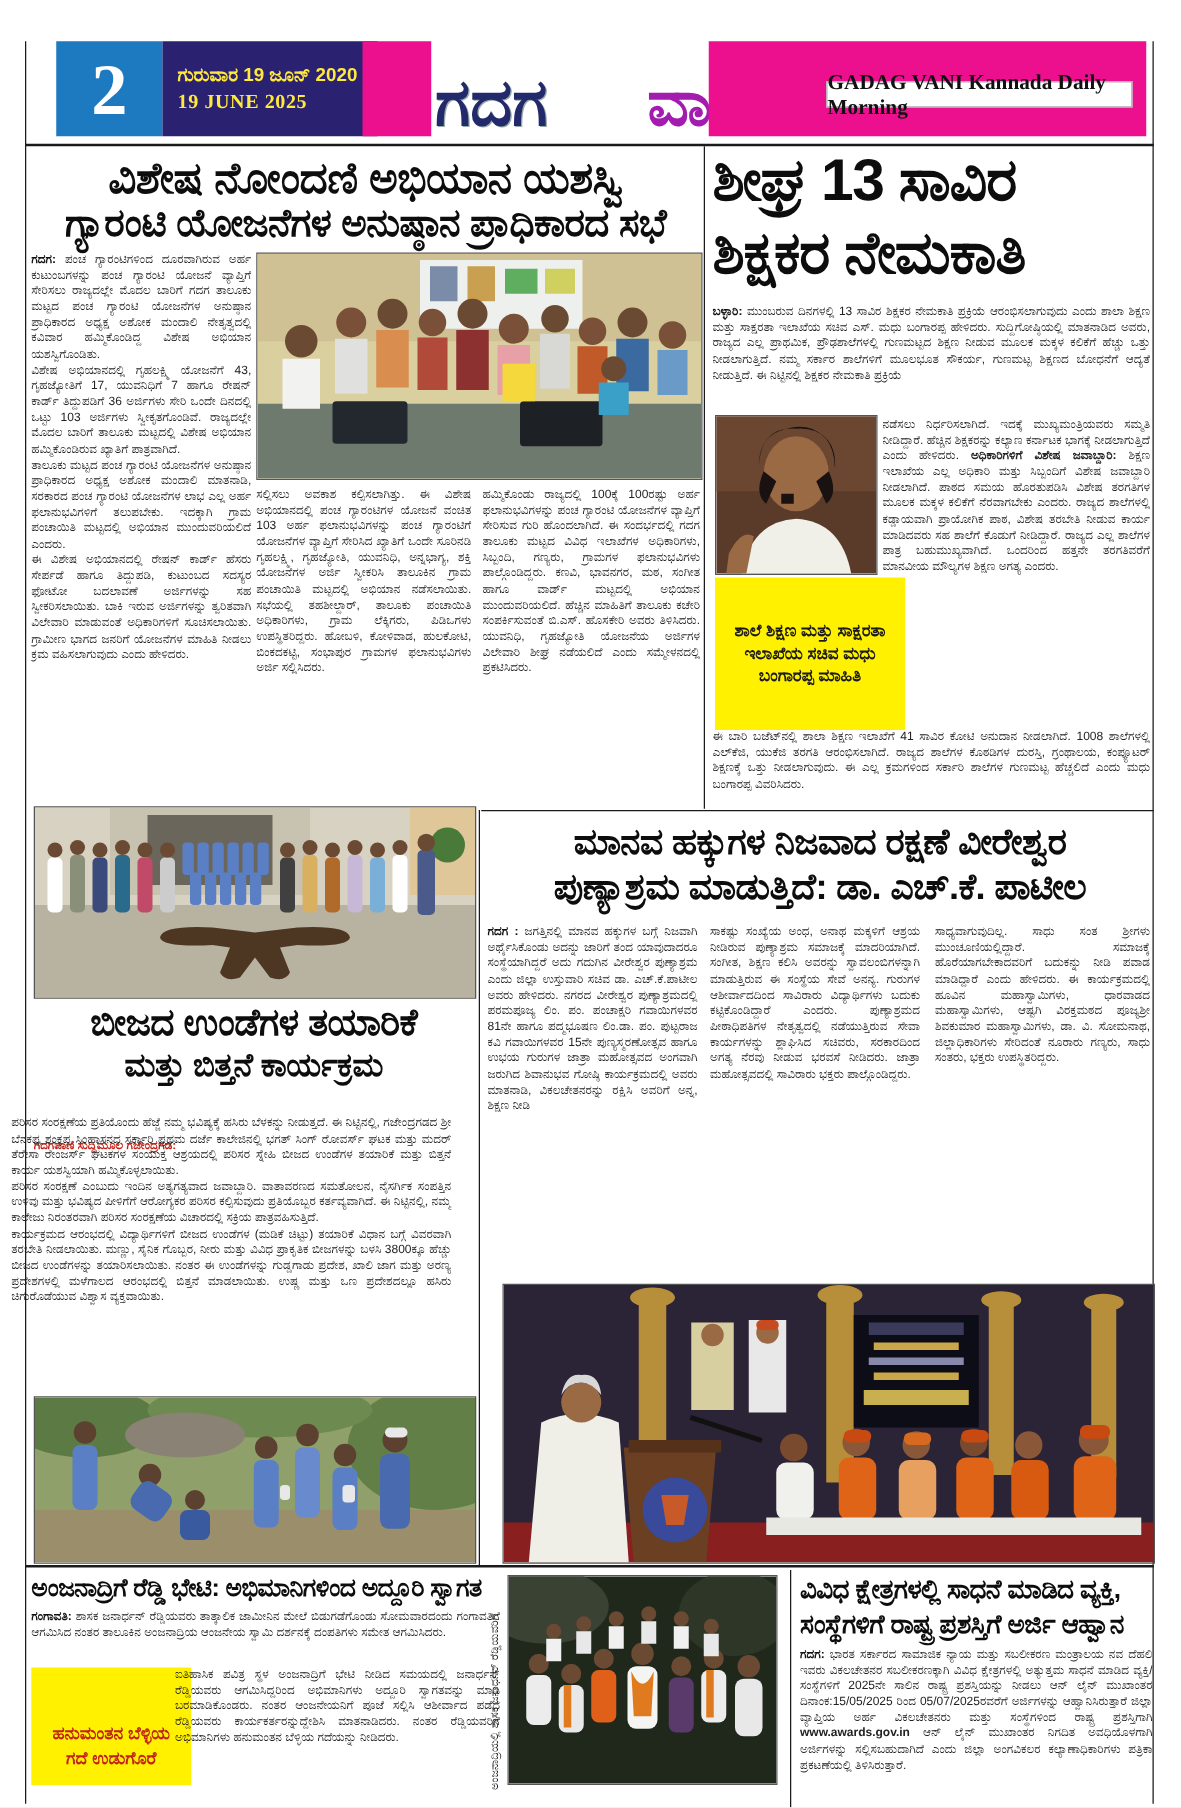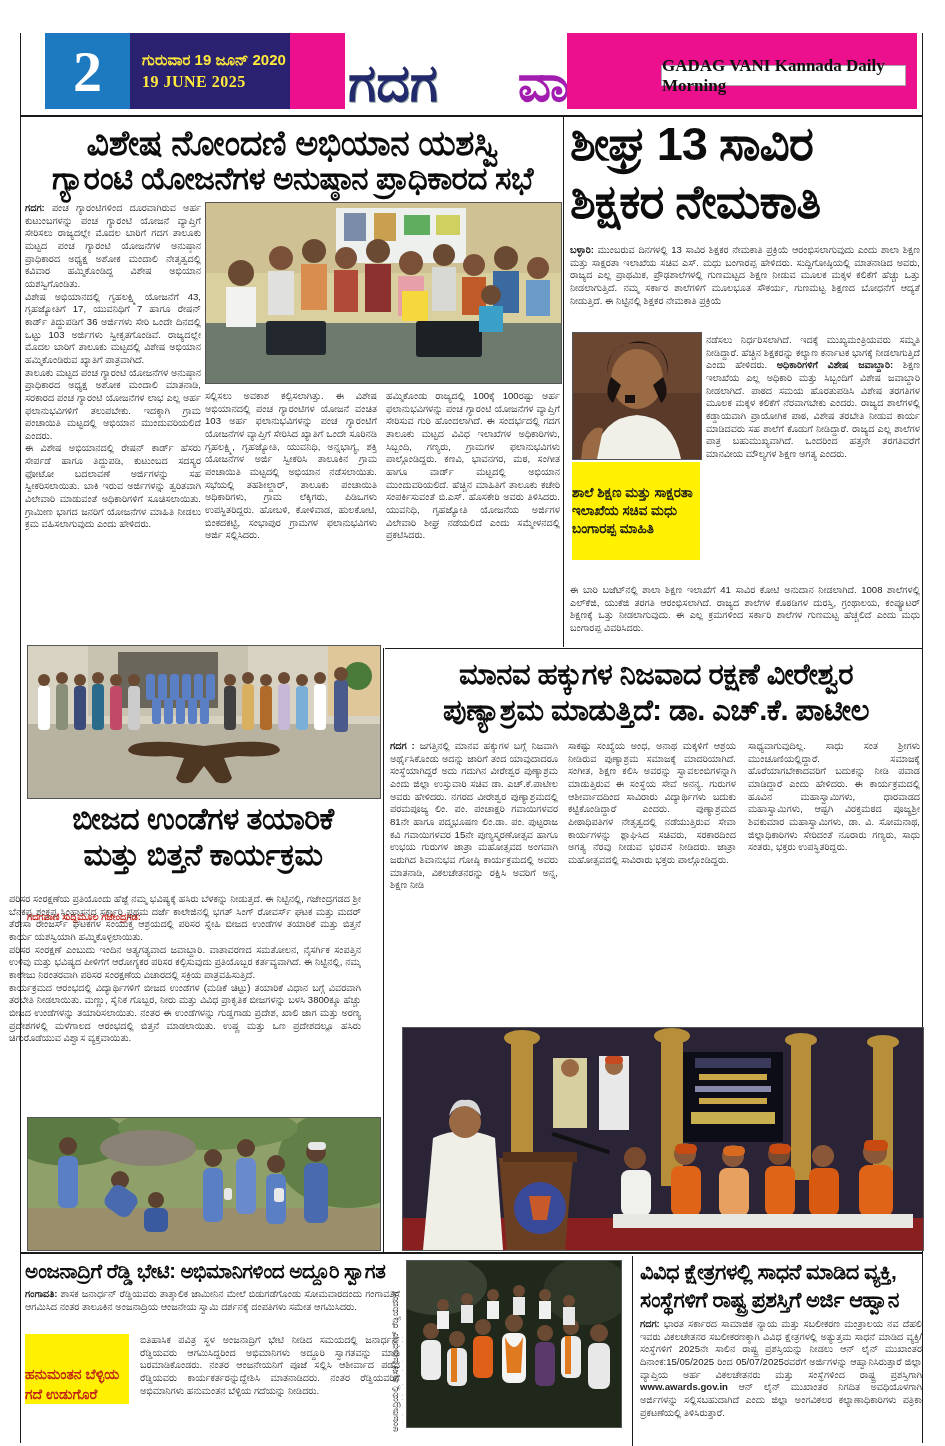--- a/index.html
+++ b/index.html
@@ -25,22 +25,22 @@
   
   .hl{font-weight:bold;color:#0d0d0d;line-height:1.12;letter-spacing:-.5px;}
   .hl.c{text-align:center;}
   
   .bt{font-size:9.6px;line-height:1.32;text-align:justify;color:#222;overflow:hidden;}
   .dl{font-weight:bold;color:#111;}
   .red{color:#c22317;font-weight:bold;margin-top:31px;}
   .sub{font-weight:bold;}
   .url{font-weight:bold;}
   
-  .ybox{background:#fff100;display:flex;align-items:center;justify-content:center;
-        font-weight:bold;padding:0;}
+  .ybox{background:#fff100;display:flex;align-items:center;justify-content:center;text-align:center;
+        font-weight:bold;padding:12px;}
   .photo{border:1px solid #555;overflow:hidden;}
   .vcap{writing-mode:vertical-rl;transform:rotate(180deg);font-size:9px;color:#222;overflow:hidden;}
 </style>
 </head>
 <body>
 
 <div id="page">
 
   <div class="abs pgnum" style="left:45px;top:33px;width:85px;height:76px;">
     <span>2</span>
@@ -217,21 +217,21 @@
         <rect x="286" y="38" width="12" height="46" rx="4" fill="#ffffff"></rect>
           <circle cx="292" cy="32" r="6" fill="#6b4a33"></circle>
         <rect x="306" y="34" width="14" height="52" rx="4" fill="#4a5a8a"></rect>
           <circle cx="313" cy="28" r="7" fill="#6b4a33"></circle>
       </g>
       <path d="M176 100 L210 96 Q250 94 252 104 Q250 112 210 110 L196 112 L204 132 Q200 140 188 136 L176 120 L164 136 Q152 140 148 132 L156 112 L142 110 Q102 112 100 104 Q102 94 142 96Z" fill="#4e3722"></path>
     </svg>
   </div>
 
   <div class="abs hl c" style="left:27px;top:802px;width:352px;font-size:30px;">ಬೀಜದ ಉಂಡೆಗಳ ತಯಾರಿಕೆ</div>
-  <div class="abs hl c" style="left:27px;top:838px;width:352px;font-size:30px;">ಮತ್ತು ಬಿತ್ತನೆ ಕಾರ್ಯಕ್ರಮ</div>
+  <div class="abs hl c" style="left:27px;top:838px;width:352px;font-size:26px;">ಮತ್ತು ಬಿತ್ತನೆ ಕಾರ್ಯಕ್ರಮ</div>
   <div class="abs red" style="left:27px;top:880px;width:352px;font-size:9.5px;">ಗದಗವಾಣಿ ಸುದ್ದಿಮೂಲ ಗಜೇಂದ್ರಗಡ:</div>
   <div class="abs bt" style="left:9px;top:893px;width:352px;height:220px;">
     <span>ಪರಿಸರ ಸಂರಕ್ಷಣೆಯ ಪ್ರತಿಯೊಂದು ಹೆಜ್ಜೆ ನಮ್ಮ ಭವಿಷ್ಯಕ್ಕೆ ಹಸಿರು ಬೆಳಕನ್ನು ನೀಡುತ್ತದೆ. ಈ ನಿಟ್ಟಿನಲ್ಲಿ, ಗಜೇಂದ್ರಗಡದ ಶ್ರೀ ಬೆನಕಪ್ಪ ಶಂಕ್ರಪ್ಪ ಸಿಂಹಾಸನದ ಸರ್ಕಾರಿ ಪ್ರಥಮ ದರ್ಜೆ ಕಾಲೇಜಿನಲ್ಲಿ ಭಗತ್ ಸಿಂಗ್ ರೋವರ್ಸ್ ಘಟಕ ಮತ್ತು ಮದರ್ ತೆರೇಸಾ ರೇಂಜರ್ಸ್ ಘಟಕಗಳ ಸಂಯುಕ್ತ ಆಶ್ರಯದಲ್ಲಿ ಪರಿಸರ ಸ್ನೇಹಿ ಬೀಜದ ಉಂಡೆಗಳ ತಯಾರಿಕೆ ಮತ್ತು ಬಿತ್ತನೆ ಕಾರ್ಯ ಯಶಸ್ವಿಯಾಗಿ ಹಮ್ಮಿಕೊಳ್ಳಲಾಯಿತು.</span><br>
     <span>ಪರಿಸರ ಸಂರಕ್ಷಣೆ ಎಂಬುದು ಇಂದಿನ ಅತ್ಯಗತ್ಯವಾದ ಜವಾಬ್ದಾರಿ. ವಾತಾವರಣದ ಸಮತೋಲನ, ನೈಸರ್ಗಿಕ ಸಂಪತ್ತಿನ ಉಳಿವು ಮತ್ತು ಭವಿಷ್ಯದ ಪೀಳಿಗೆಗೆ ಆರೋಗ್ಯಕರ ಪರಿಸರ ಕಲ್ಪಿಸುವುದು ಪ್ರತಿಯೊಬ್ಬರ ಕರ್ತವ್ಯವಾಗಿದೆ. ಈ ನಿಟ್ಟಿನಲ್ಲಿ, ನಮ್ಮ ಕಾಲೇಜು ನಿರಂತರವಾಗಿ ಪರಿಸರ ಸಂರಕ್ಷಣೆಯ ವಿಚಾರದಲ್ಲಿ ಸಕ್ರಿಯ ಪಾತ್ರವಹಿಸುತ್ತಿದೆ.</span><br>
     <span>ಕಾರ್ಯಕ್ರಮದ ಆರಂಭದಲ್ಲಿ ವಿದ್ಯಾರ್ಥಿಗಳಿಗೆ ಬೀಜದ ಉಂಡೆಗಳ (ಮಡಿಕೆ ಚಿಟ್ಟು) ತಯಾರಿಕೆ ವಿಧಾನ ಬಗ್ಗೆ ವಿವರವಾಗಿ ತರಬೇತಿ ನೀಡಲಾಯಿತು. ಮಣ್ಣು, ಸೈನಿಕ ಗೊಬ್ಬರ, ನೀರು ಮತ್ತು ವಿವಿಧ ಪ್ರಾಕೃತಿಕ ಬೀಜಗಳನ್ನು ಬಳಸಿ 3800ಕ್ಕೂ ಹೆಚ್ಚು ಬೀಜದ ಉಂಡೆಗಳನ್ನು ತಯಾರಿಸಲಾಯಿತು. ನಂತರ ಈ ಉಂಡೆಗಳನ್ನು ಗುಡ್ಡಗಾಡು ಪ್ರದೇಶ, ಖಾಲಿ ಜಾಗ ಮತ್ತು ಅರಣ್ಯ ಪ್ರದೇಶಗಳಲ್ಲಿ ಮಳೆಗಾಲದ ಆರಂಭದಲ್ಲಿ ಬಿತ್ತನೆ ಮಾಡಲಾಯಿತು. ಉಷ್ಣ ಮತ್ತು ಒಣ ಪ್ರದೇಶದಲ್ಲೂ ಹಸಿರು ಚಿಗುರೊಡೆಯುವ ವಿಶ್ವಾಸ ವ್ಯಕ್ತವಾಯಿತು.</span><br>
   </div>
 
   <div class="abs photo" style="left:27px;top:1117px;width:352px;height:132px;">
     <svg width="352" height="132" viewBox="0 0 352 132">
       <rect width="352" height="132" fill="#8fa06a"></rect>

